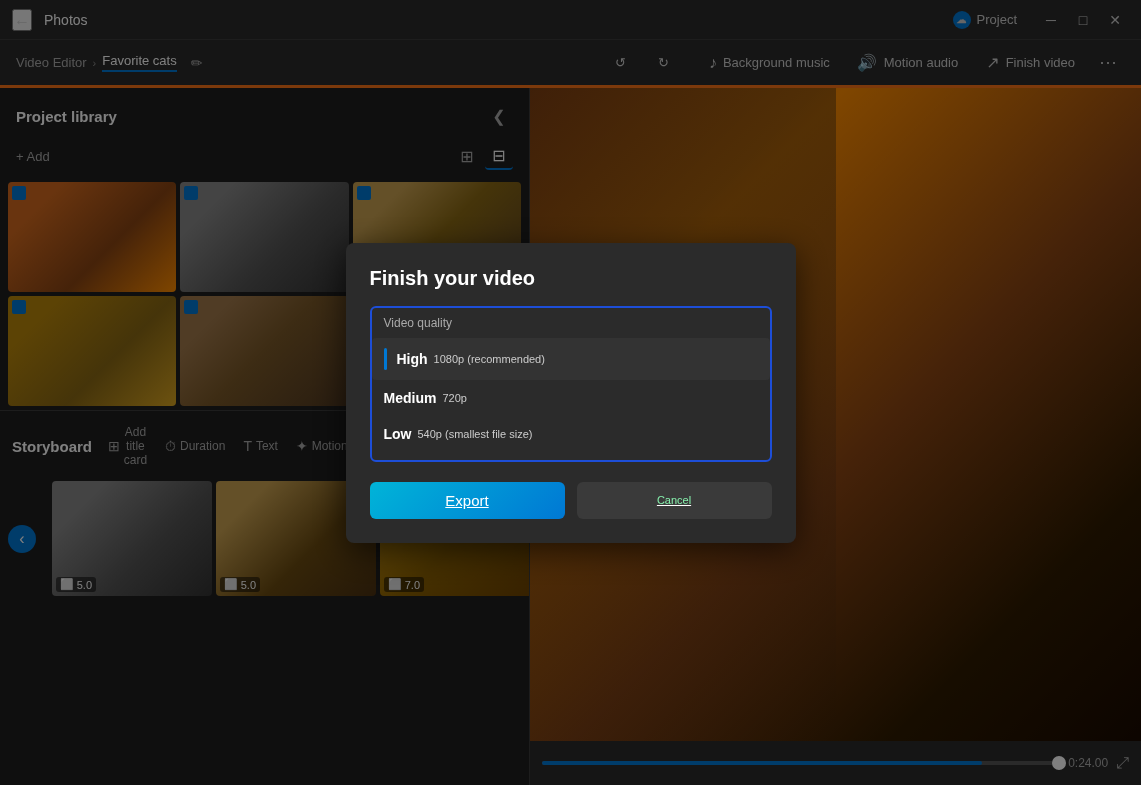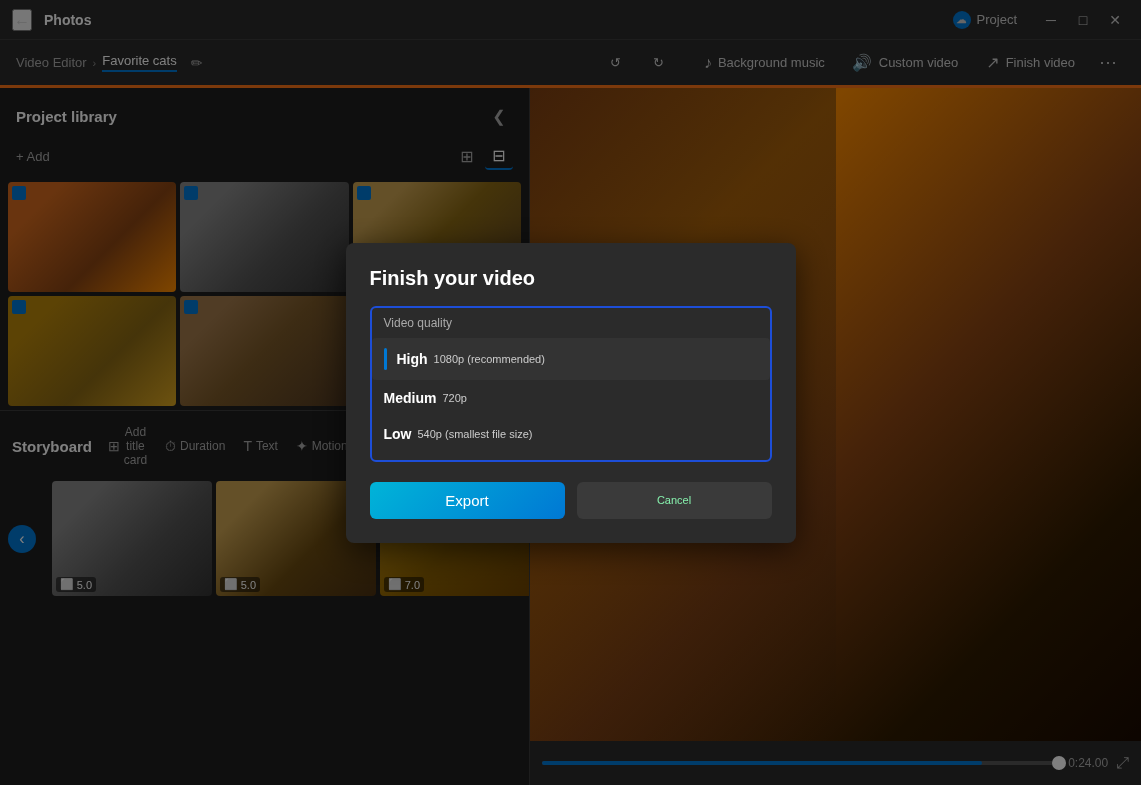--- a/index.html
+++ b/index.html
@@ -24,21 +24,21 @@
       border-bottom: 1px solid #3a3a3a;
     }
     .titlebar-back {
       font-size: 16px;
       cursor: pointer;
       color: #ccc;
       margin-right: 4px;
     }
     .titlebar-app-name {
       font-size: 14px;
-      font-weight: 700;
+      font-weight: 400;
       color: #fff;
       text-align: center;
     }
     .titlebar-spacer { flex: 1; }
     .titlebar-onedrive {
       display: flex;
       align-items: center;
       gap: 6px;
       font-size: 13px;
       color: #ccc;
@@ -426,20 +426,21 @@
       margin-right: 6px;
     }
     .quality-desc {
       font-size: 11px;
       color: #ccc;
     }
     .modal-actions {
       display: flex;
       gap: 12px;
       justify-content: flex-start;
+      text-decoration: underline;
     }
     .export-btn {
       flex: 1;
       padding: 10px 0;
       background: linear-gradient(135deg, #00b4d8, #0078d4);
       border: none;
       border-radius: 6px;
       color: #fff;
       font-size: 15px;
       font-weight: 500;
@@ -493,21 +494,21 @@
     <button class="toolbar-btn">↺</button>
     <button class="toolbar-btn">↻</button>
   </div>
   <div class="toolbar-actions">
     <button class="toolbar-btn">
       <span class="toolbar-icon">♪</span>
       <span>Background music</span>
     </button>
     <button class="toolbar-btn">
       <span class="toolbar-icon">🔊</span>
-      <span>Custom video</span>
+      <span>Motion audio</span>
     </button>
     <button class="toolbar-btn">
       <span class="toolbar-icon">↗</span>
       <span>Finish video</span>
     </button>
     <button class="more-btn">···</button>
   </div>
 </div>
 
 <div class="main-area">

